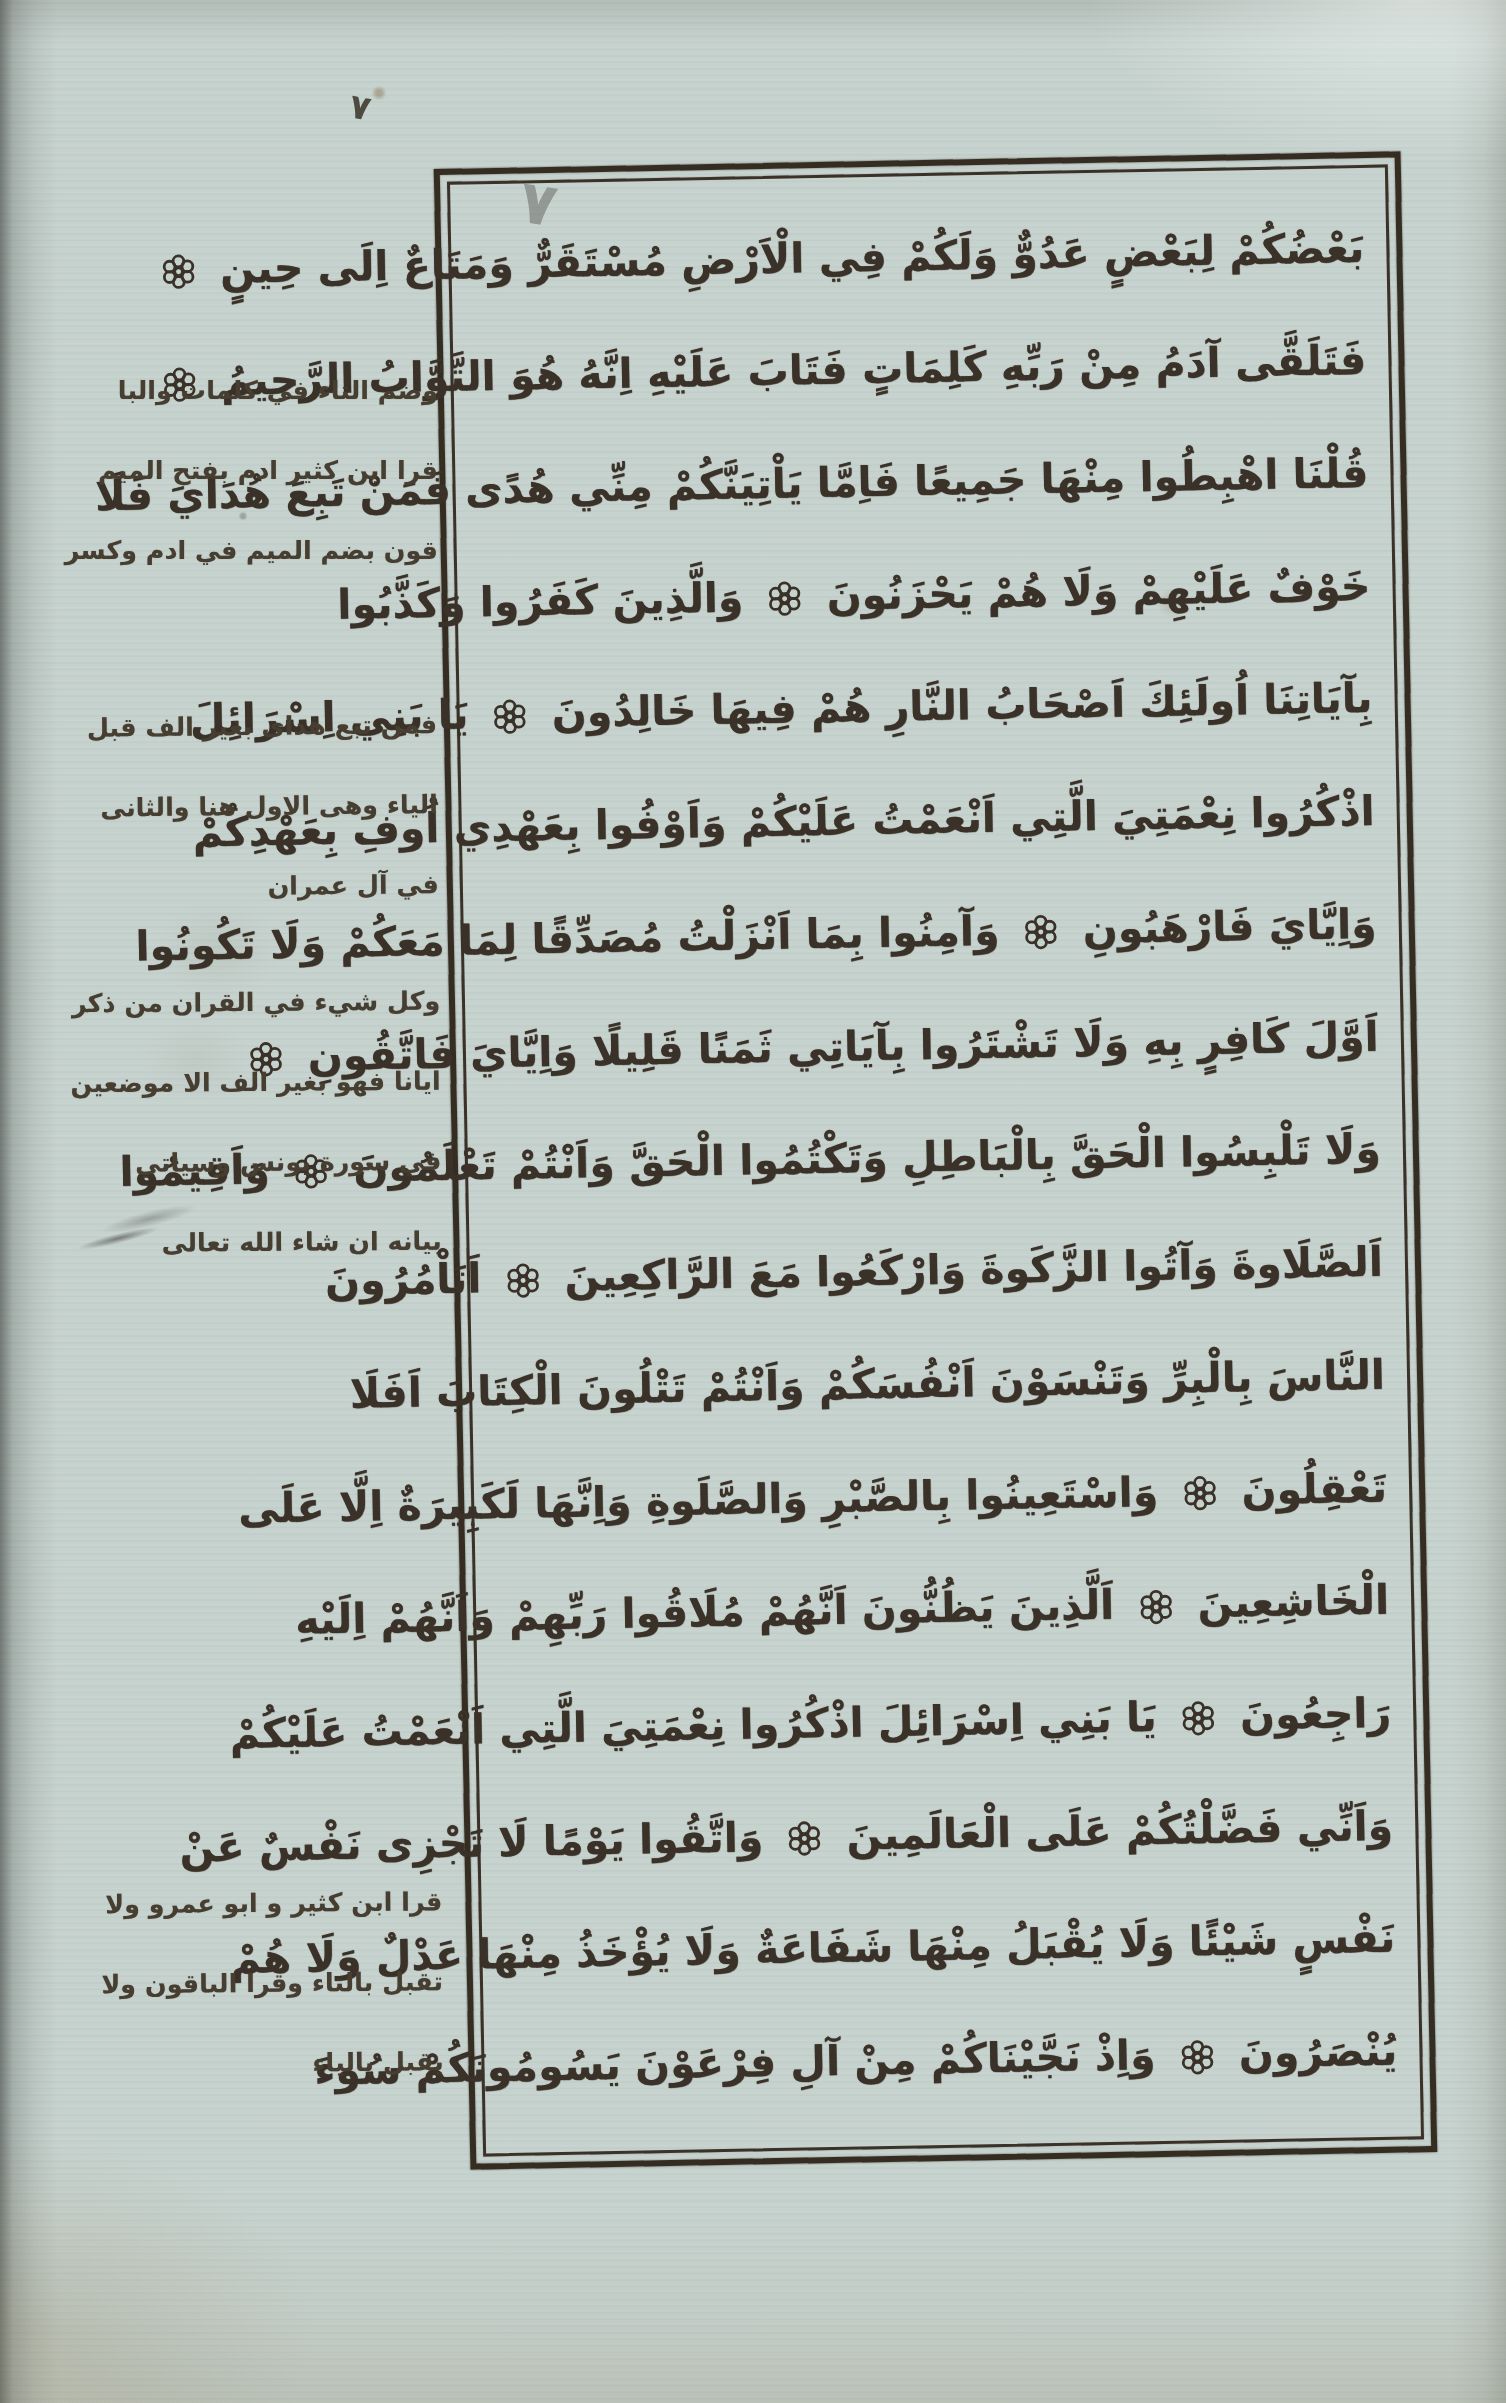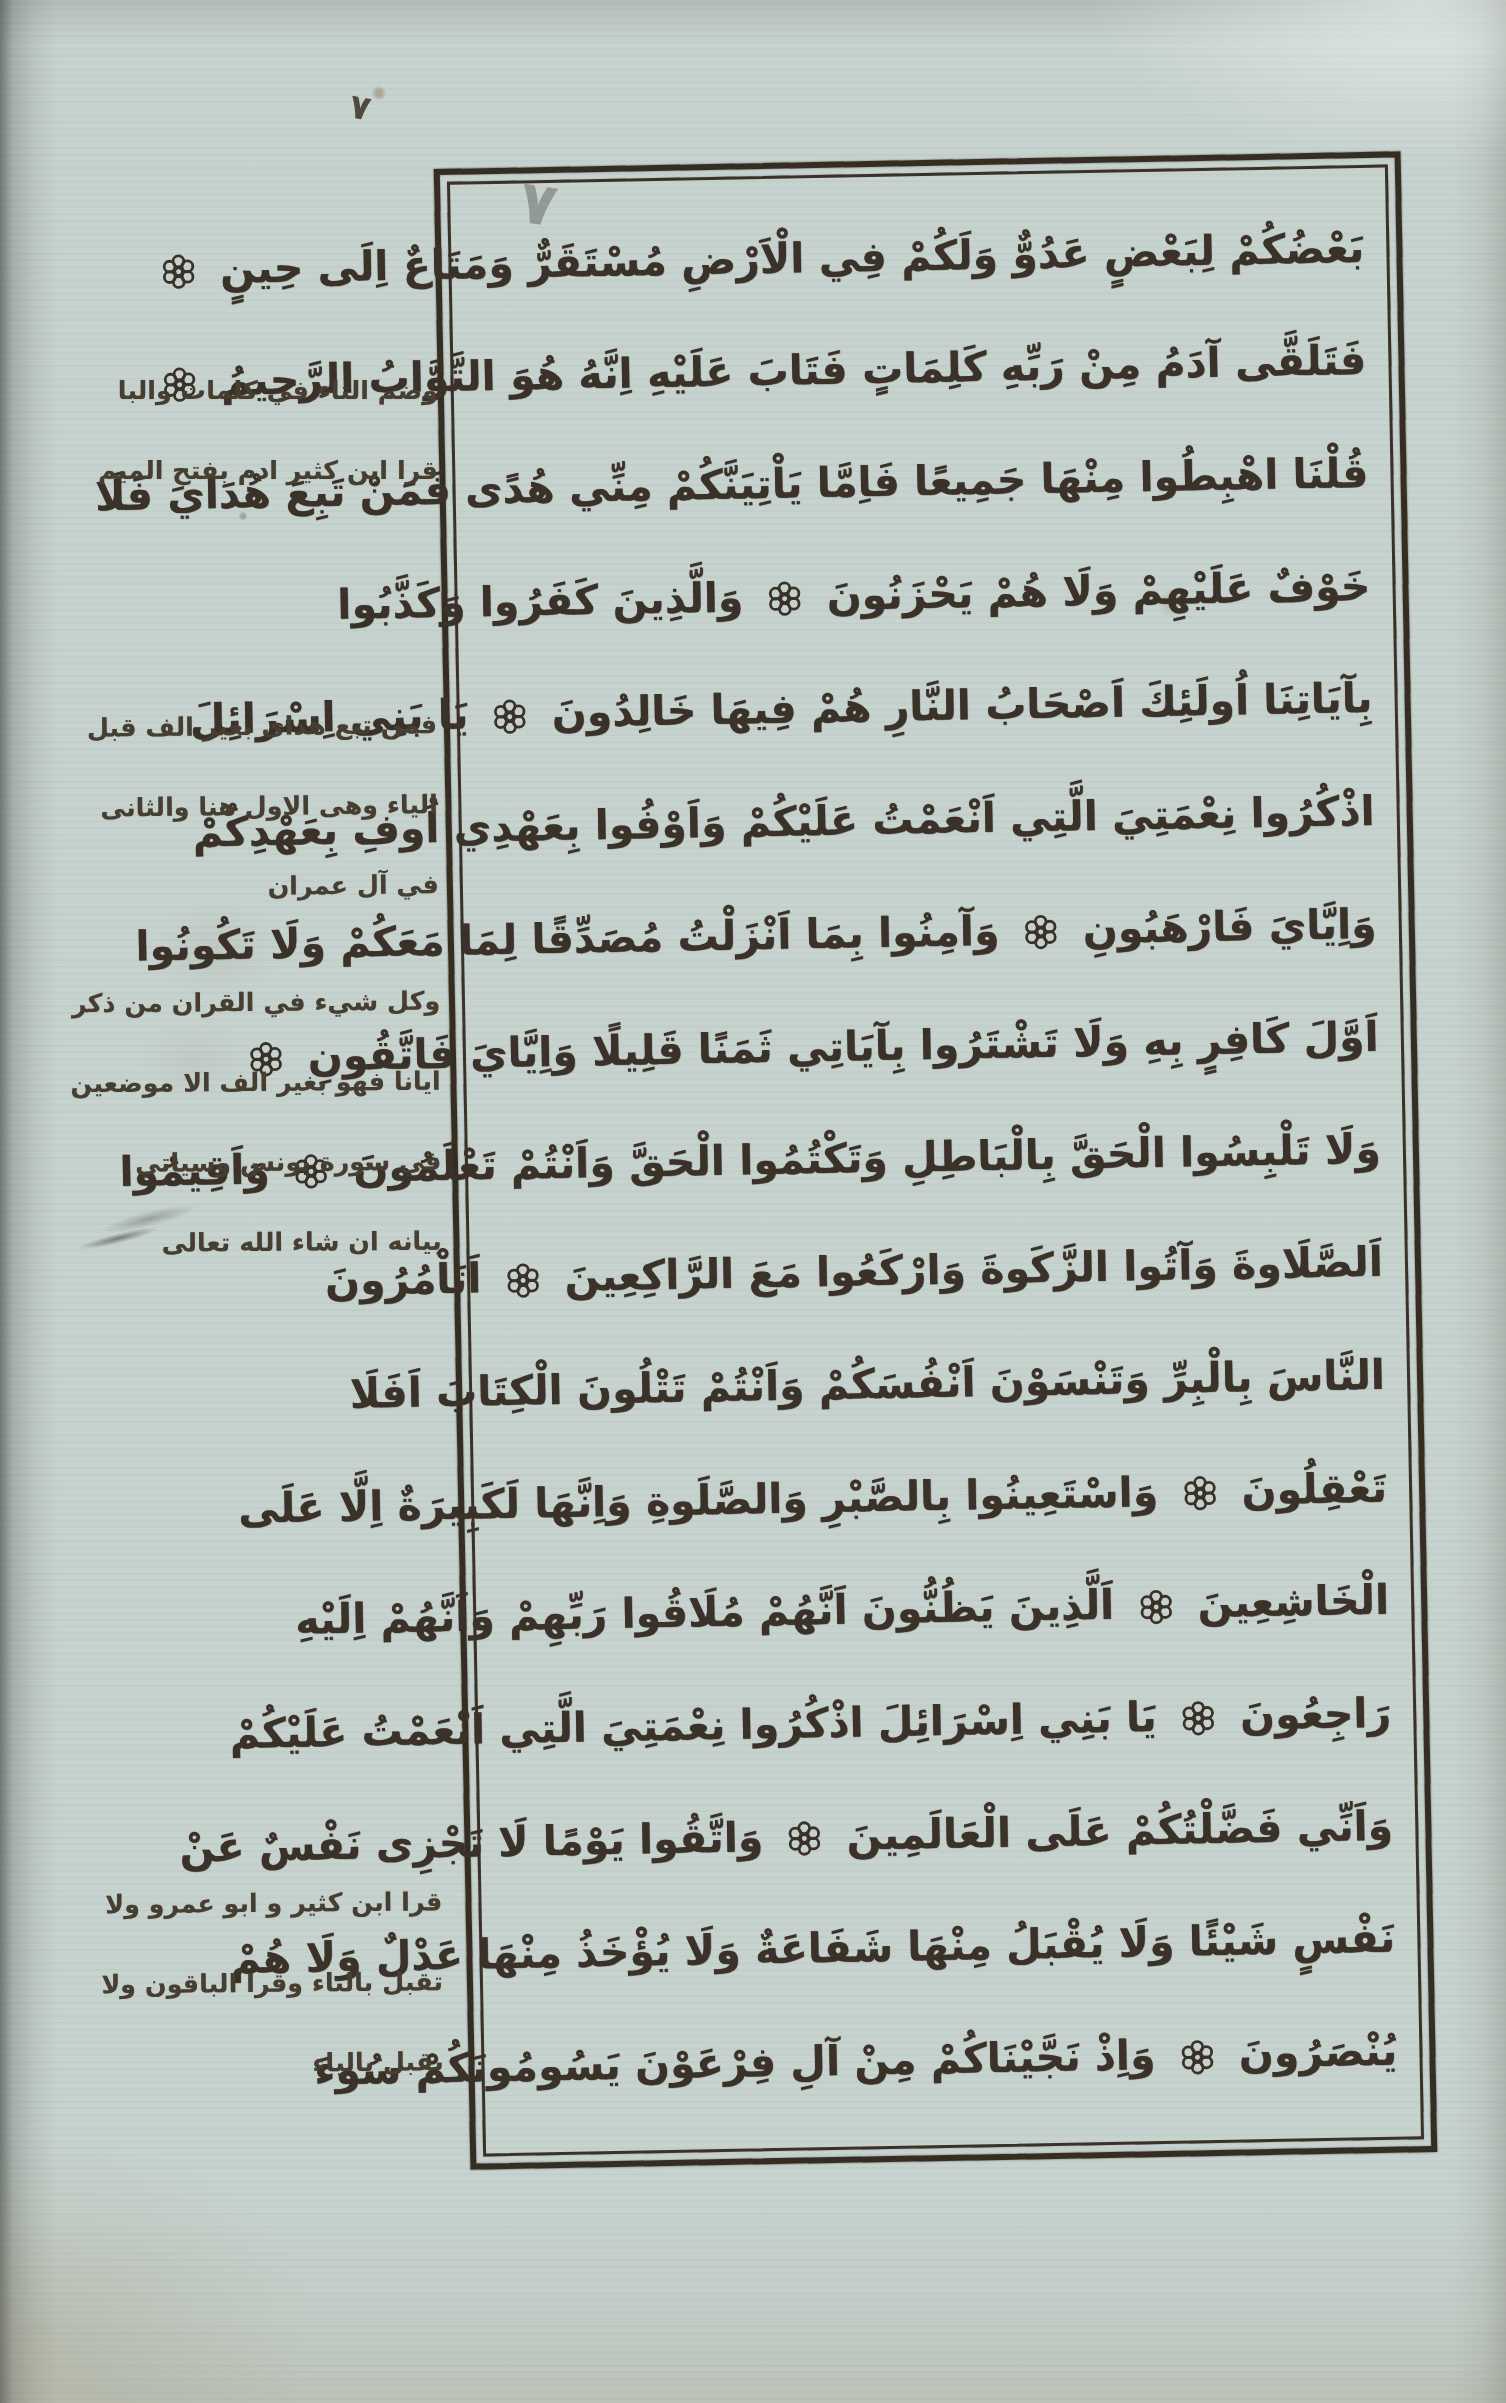--- a/index.html
+++ b/index.html
@@ -250,20 +250,21 @@
                 </g>
               </svg></span> وَاِذْ نَجَّيْنَاكُمْ مِنْ آلِ فِرْعَوْنَ يَسُومُونَكُمْ سُوءَ </div>
         </div>
     </div>
   </div>
 
   <div id="margin-notes">
       <div class="note note-0">
         <div class="note-line">وضم التاء في كلمات والبا</div>
         <div class="note-line">قرا ابن كثير ادم بفتح الميم</div>
+        <div class="note-line">قون بضم الميم في ادم وكسر</div>
       </div>
       <div class="note note-1">
         <div class="note-line">فمن تبع هداى بغير الف قبل</div>
         <div class="note-line">الياء وهى الاول هنا والثانى</div>
         <div class="note-line">في آل عمران</div>
       </div>
       <div class="note note-2">
         <div class="note-line">وكل شيء في القران من ذكر</div>
         <div class="note-line">ايانا فهو بغير الف الا موضعين</div>
         <div class="note-line">في سورة يونس وسياتي</div>

